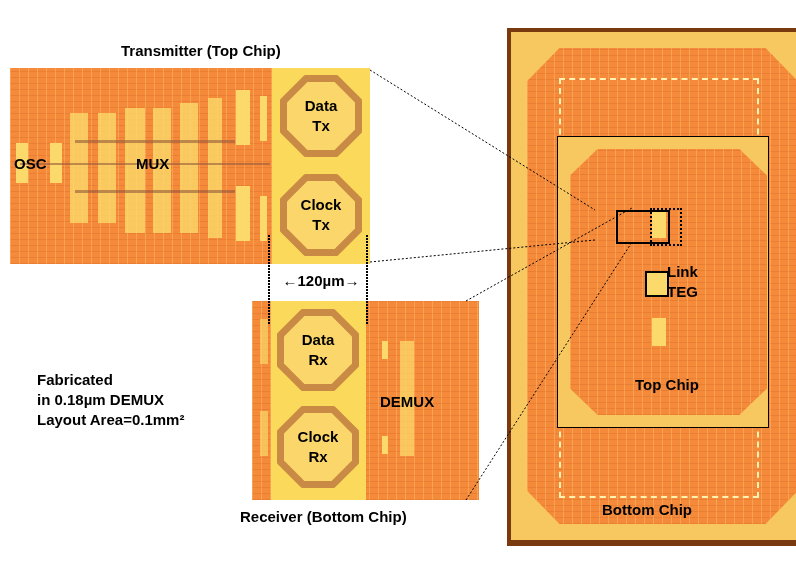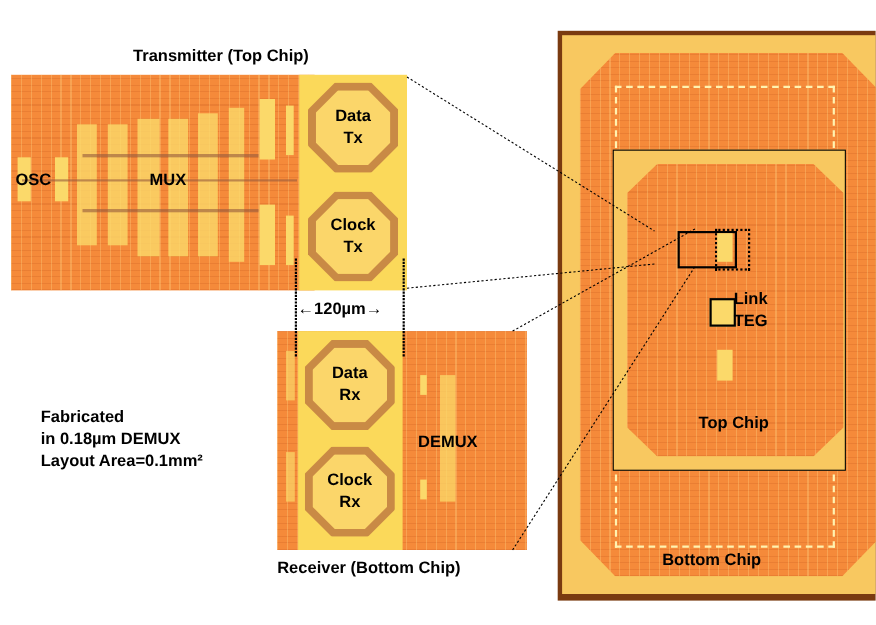--- a/index.html
+++ b/index.html
@@ -61,21 +61,21 @@
   </div>
   <div class="octpad" style="left:8px; top:106px;">
     <div class="inner">
         <div class="lbl">
       <span>Clock</span><br>
       <span>Tx</span></div>
       </div>
   </div>
 </div>
 
-<div class="abs lbl" style="left:264px; top:271px; width:90px; font-size:15px;">
+<div class="abs lbl" style="left:276px; top:271px; width:90px; font-size:15px;">
   <span>←</span><span>120µm</span><span>→</span>
 </div>
 
 <div class="abs die" style="left:252px; top:301px; width:214px; height:199px;">
   <div class="cell" style="left:8px; top:18px; width:8px; height:45px; opacity:0.7;"></div>
   <div class="cell" style="left:8px; top:110px; width:8px; height:45px; opacity:0.7;"></div>
   <div class="cell" style="left:130px; top:40px; width:6px; height:18px;"></div>
   <div class="cell" style="left:130px; top:135px; width:6px; height:18px;"></div>
   <div class="cell" style="left:148px; top:40px; width:14px; height:115px; opacity:0.75;"></div>
   <div class="abs padstrip" style="left:19px; top:0; width:95px; height:199px;">
@@ -90,21 +90,21 @@
       <div class="inner">
           <div class="lbl">
         <span>Clock</span><br>
         <span>Rx</span></div>
         </div>
     </div>
   </div>
   <div class="abs lbl" style="left:128px; top:91px;">DEMUX</div>
 </div>
 
-<div class="abs title" style="left:252px; top:508px;">Receiver (Bottom Chip)</div>
+<div class="abs title" style="left:240px; top:508px;">Receiver (Bottom Chip)</div>
 
 <div class="abs" style="left:37px; top:370px; font-size:15px; line-height:20px;">
   <div>Fabricated</div>
   <div>in 0.18µm DEMUX</div>
   <div>Layout Area=0.1mm²</div>
 </div>
 
 <div class="abs" style="left:486px; top:28px; width:300px; height:518px; background:#7a3a10;margin-left:21px;">
   <div class="abs" style="left:4px; top:4px; width:290px; height:508px; background:#f8c860;"></div>
   <div class="abs die" style="left:20px; top:20px; width:258px; height:476px; clip-path: polygon(12% 0,88% 0,100% 7%,100% 93%,88% 100%,12% 100%,0 93%,0 7%);"></div>

